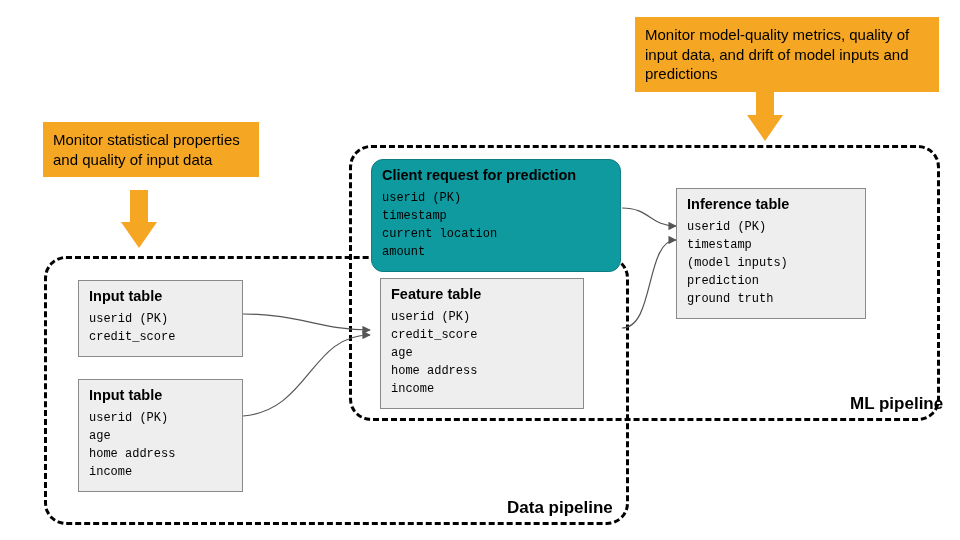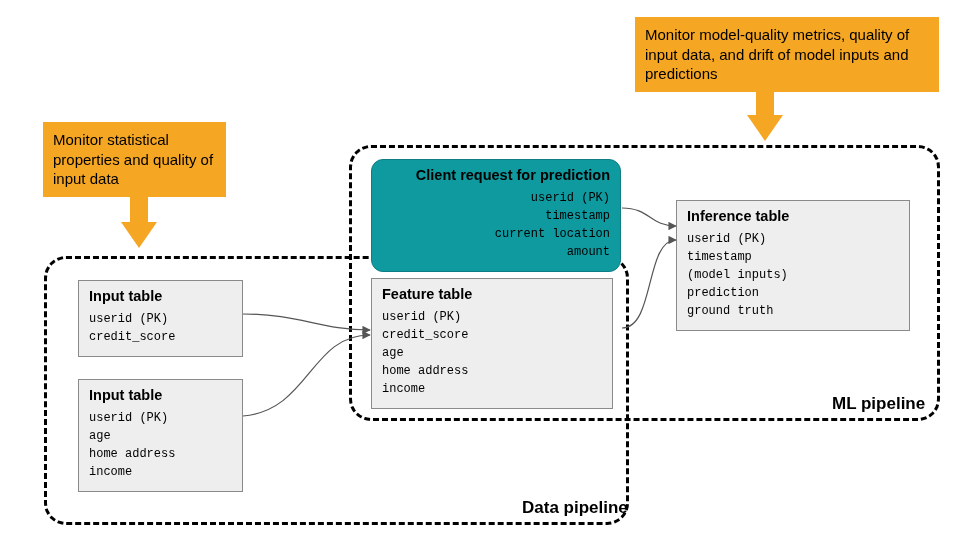--- a/index.html
+++ b/index.html
@@ -43,21 +43,20 @@
     color: #000;
   }
   .tbl {
     position: absolute;
     background: #eeeeee;
     border: 1px solid #8a8a8a;
     padding: 7px 10px 10px 10px;
   }
   .tbl.rounded {
     border-radius: 12px;
-    text-align: right;
   }
   .tbl.teal {
     background: #0f9aa0;
     border-color: #0c7e83;
     color: #000;
   }
   .tbl-title {
     font-size: 14.5px;
     font-weight: 700;
     margin-bottom: 6px;
@@ -77,33 +76,33 @@
   svg.wires {
     position: absolute;
     left: 0; top: 0;
     width: 960px; height: 540px;
     pointer-events: none;
   }
 </style>
 </head>
 <body>
 
-<div class="callout" style="left:43px; top:122px; width:183px;">Monitor statistical properties and quality of input data</div>
+<div class="callout" style="left:43px; top:122px; width:216px;">Monitor statistical properties and quality of input data</div>
 <div class="arrow-stem" style="left:130px; top:190px; height:35px;"></div>
 <div class="arrow-down" style="left:121px; top:222px;"></div>
 
 <div class="callout" style="left:635px; top:17px; width:304px;">Monitor model-quality metrics, quality of input data, and drift of model inputs and predictions</div>
 <div class="arrow-stem" style="left:756px; top:83px; height:35px;"></div>
 <div class="arrow-down" style="left:747px; top:115px;"></div>
 
 <div class="dashbox" style="left:44px; top:256px; width:585px; height:269px;"></div>
-<div class="region-label" style="left:522px; top:498px;">Data pipeline</div>
+<div class="region-label" style="left:507px; top:498px;">Data pipeline</div>
 
 <div class="dashbox" style="left:349px; top:145px; width:591px; height:276px;"></div>
-<div class="region-label" style="left:832px; top:394px;">ML pipeline</div>
+<div class="region-label" style="left:850px; top:394px;">ML pipeline</div>
 
 <div class="tbl" style="left:78px; top:280px; width:165px;">
   <div class="tbl-title">Input table</div>
   <div class="fields">userid (PK)
 credit_score</div>
 </div>
 
 <div class="tbl" style="left:78px; top:379px; width:165px;">
   <div class="tbl-title">Input table</div>
   <div class="fields">userid (PK)
@@ -113,30 +112,30 @@
 </div>
 
 <div class="tbl teal rounded" style="left:371px; top:159px; width:250px;">
   <div class="tbl-title">Client request for prediction</div>
   <div class="fields">userid (PK)
 timestamp
 current location
 amount</div>
 </div>
 
-<div class="tbl" style="left:371px; top:278px; width:242px;">
+<div class="tbl" style="left:380px; top:278px; width:204px;">
   <div class="tbl-title">Feature table</div>
   <div class="fields">userid (PK)
 credit_score
 age
 home address
 income</div>
 </div>
 
-<div class="tbl" style="left:676px; top:200px; width:234px;">
+<div class="tbl" style="left:676px; top:188px; width:190px;">
   <div class="tbl-title">Inference table</div>
   <div class="fields">userid (PK)
 timestamp
 (model inputs)
 prediction
 ground truth</div>
 </div>
 
 <svg class="wires">
   <defs>

